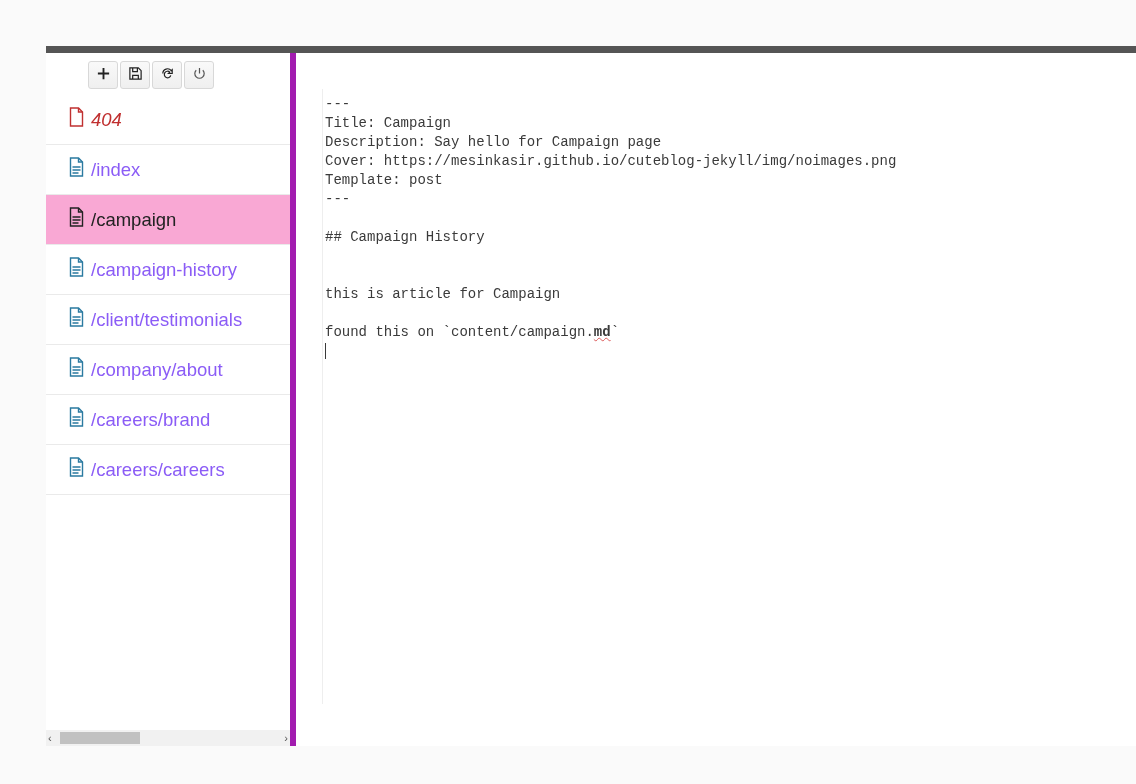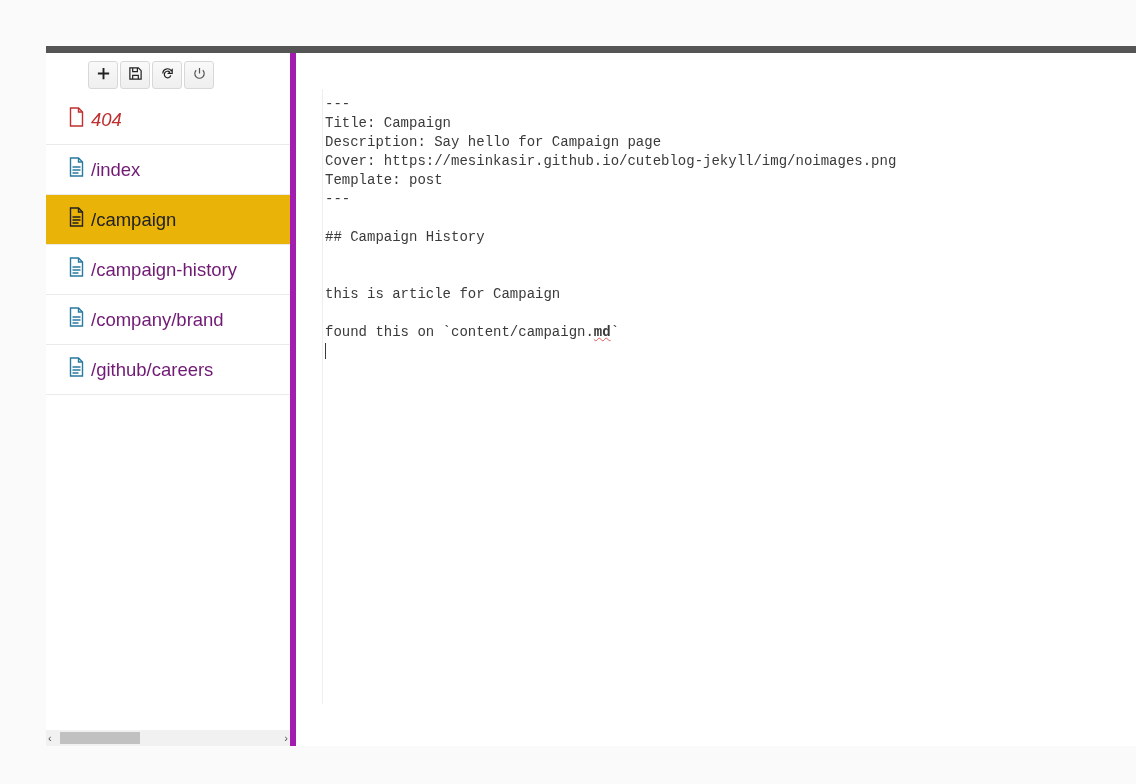--- a/index.html
+++ b/index.html
@@ -56,28 +56,28 @@
     .file-list::-webkit-scrollbar { width: 16px; }
     .file-list::-webkit-scrollbar-track { background: #f1f1f1; }
     .file-list::-webkit-scrollbar-thumb { background: #c1c1c1; }
     .file-item {
       display: flex;
       align-items: center;
       gap: 6px;
       padding: 12px 10px 12px 22px;
       border-bottom: 1px solid #eaeaea;
       font-size: 18.5px;
-      color: #701a75;
+      color: #8b5cf6;
       cursor: pointer;
       white-space: nowrap;
     }
     .file-item.active {
        color: #222;
        font-weight: 400;
-       background: #eab308;
+       background: #f9a8d4;
     }
     .file-item.error {
        color: #c03030;
        font-style: italic;
        font-weight: 500;
     }
     .file-item.error .file-svg path { stroke: #c03030; }
     .file-item.active .file-svg path { stroke: #222; }
     .file-svg { width: 17px; height: 20px; flex-shrink: 0; }
     .file-svg path { stroke: #2a7aa0; stroke-width: 1.4; fill: none; }
@@ -191,29 +191,45 @@
                 <path d="M4 10h8M4 13h8M4 16h6"></path>
               </svg></span>
             <span>/campaign-history</span>
           </div>
           <div class="file-item">
             <span><svg class="file-svg" viewBox="0 0 16 20">
                 <path d="M2 1h8l4 4v14H2z"></path>
                 <path d="M10 1v4h4"></path>
                 <path d="M4 10h8M4 13h8M4 16h6"></path>
               </svg></span>
-            <span>/company/brand</span>
-          </div>
-          <div class="file-item">
-            <span><svg class="file-svg" viewBox="0 0 16 20">
-                <path d="M2 1h8l4 4v14H2z"></path>
-                <path d="M10 1v4h4"></path>
-                <path d="M4 10h8M4 13h8M4 16h6"></path>
-              </svg></span>
-            <span>/github/careers</span>
+            <span>/client/testimonials</span>
+          </div>
+          <div class="file-item">
+            <span><svg class="file-svg" viewBox="0 0 16 20">
+                <path d="M2 1h8l4 4v14H2z"></path>
+                <path d="M10 1v4h4"></path>
+                <path d="M4 10h8M4 13h8M4 16h6"></path>
+              </svg></span>
+            <span>/company/about</span>
+          </div>
+          <div class="file-item">
+            <span><svg class="file-svg" viewBox="0 0 16 20">
+                <path d="M2 1h8l4 4v14H2z"></path>
+                <path d="M10 1v4h4"></path>
+                <path d="M4 10h8M4 13h8M4 16h6"></path>
+              </svg></span>
+            <span>/careers/brand</span>
+          </div>
+          <div class="file-item">
+            <span><svg class="file-svg" viewBox="0 0 16 20">
+                <path d="M2 1h8l4 4v14H2z"></path>
+                <path d="M10 1v4h4"></path>
+                <path d="M4 10h8M4 13h8M4 16h6"></path>
+              </svg></span>
+            <span>/careers/careers</span>
           </div>
         </div>
 
       <div class="hscroll">
         <span class="arr l">‹</span>
         <div class="thumb"></div>
         <span class="arr r">›</span>
       </div>
     </div>
 

